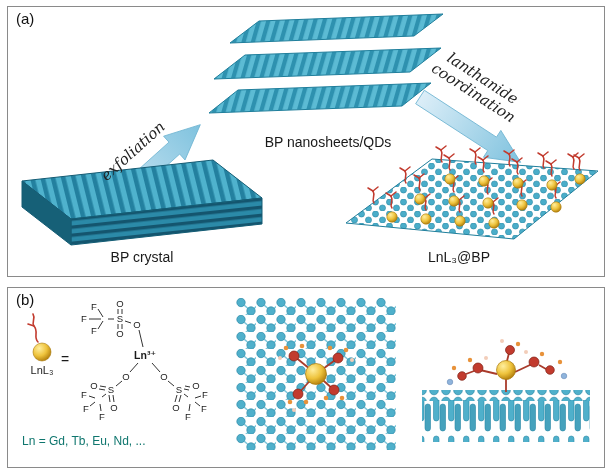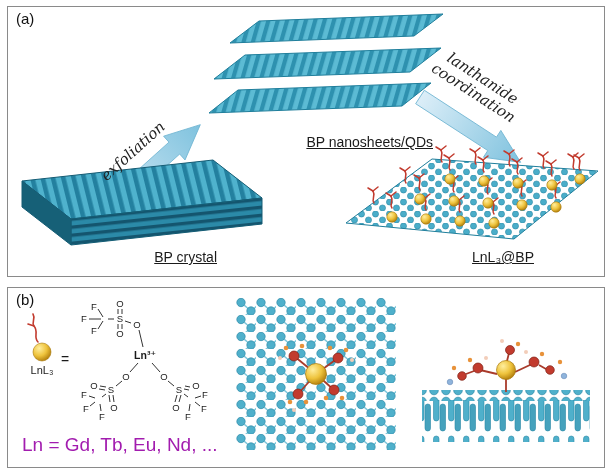--- a/index.html
+++ b/index.html
@@ -3,30 +3,30 @@
 <meta charset="utf-8">
 <style>
   html,body{margin:0;padding:0;background:#fff;}
   .figure{position:relative;width:614px;height:476px;background:#fff;
           font-family:"Liberation Sans","DejaVu Sans",sans-serif;overflow:hidden;}
   .panel{position:absolute;background:#fff;border:1px solid #8a8a8a;}
   .panel-a{left:7px;top:6px;width:596px;height:269px;}
   .panel-b{left:7px;top:287px;width:596px;height:179px;}
   .panel svg.gfx{position:absolute;left:0;top:0;}
   .panel-label{position:absolute;left:8px;top:3px;font-size:15px;color:#111;z-index:4;}
-  .caption{position:absolute;font-size:14px;color:#1a1a1a;text-align:right;z-index:3;text-decoration:underline;}
+  .caption{position:absolute;font-size:14px;color:#1a1a1a;text-align:center;z-index:3;}
   .cap-nanosheets{left:215px;top:127px;width:210px;}
   .cap-crystal{left:59px;top:242px;width:150px;}
   .cap-product{left:376px;top:242px;width:150px;}
   .arrow-label{position:absolute;font-family:"DejaVu Serif","Liberation Serif",serif;
                font-style:italic;font-size:15px;color:#222;z-index:3;text-align:center;}
   .exfo{left:65px;top:135px;width:120px;transform:rotate(-42deg);}
   .coord{left:400px;top:62px;width:140px;transform:rotate(33deg);line-height:1.12;}
   .coord span{display:block;}
-  .ln-list{position:absolute;left:14px;top:146px;font-size:19px;color:#a21caf;z-index:3;}
+  .ln-list{position:absolute;left:14px;top:146px;font-size:12px;color:#0f766e;z-index:3;}
   svg text{font-family:"Liberation Sans","DejaVu Sans",sans-serif;fill:#1a1a1a;}
 </style>
 </head>
 <body>
 
 <div class="figure">
 
   <section class="panel panel-a">
     <svg class="gfx" width="596" height="269" viewBox="0 0 596 269">
       <defs>

